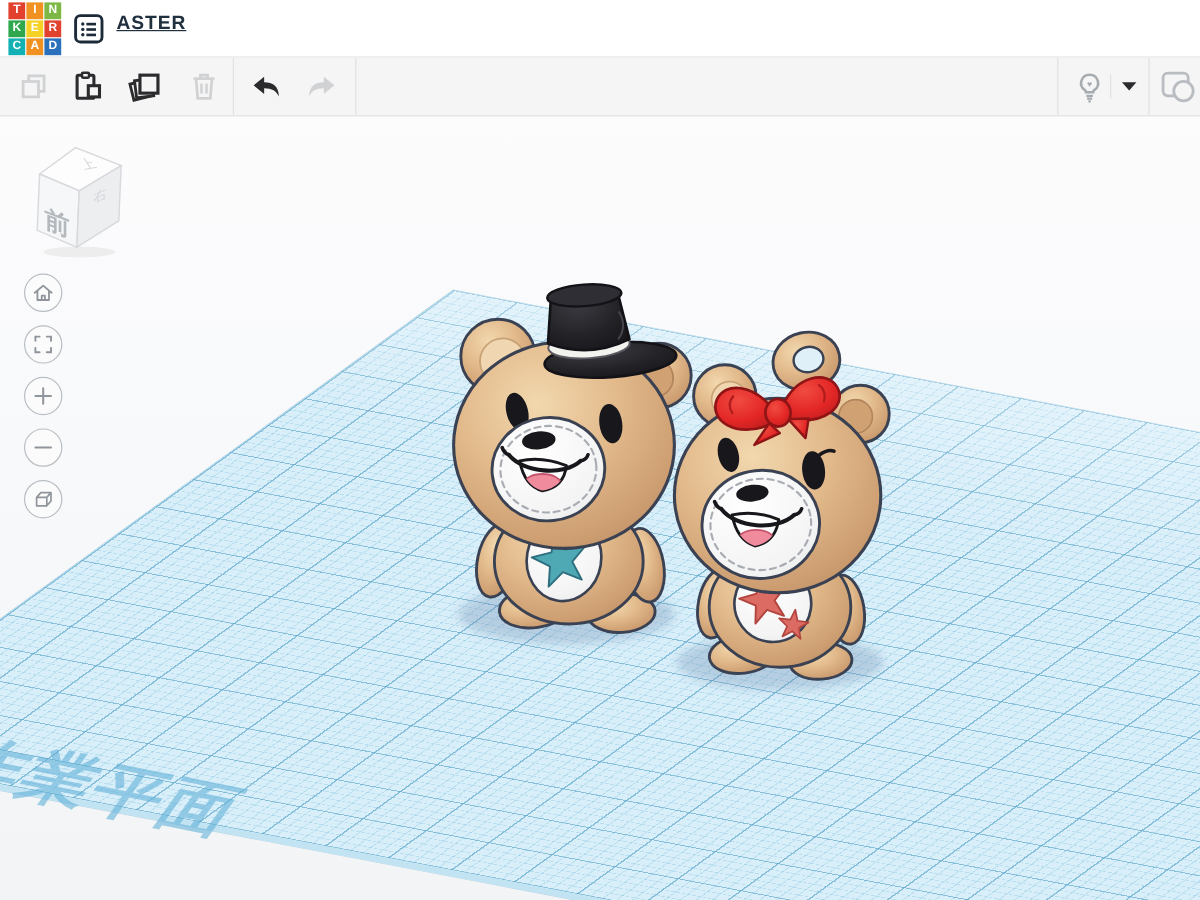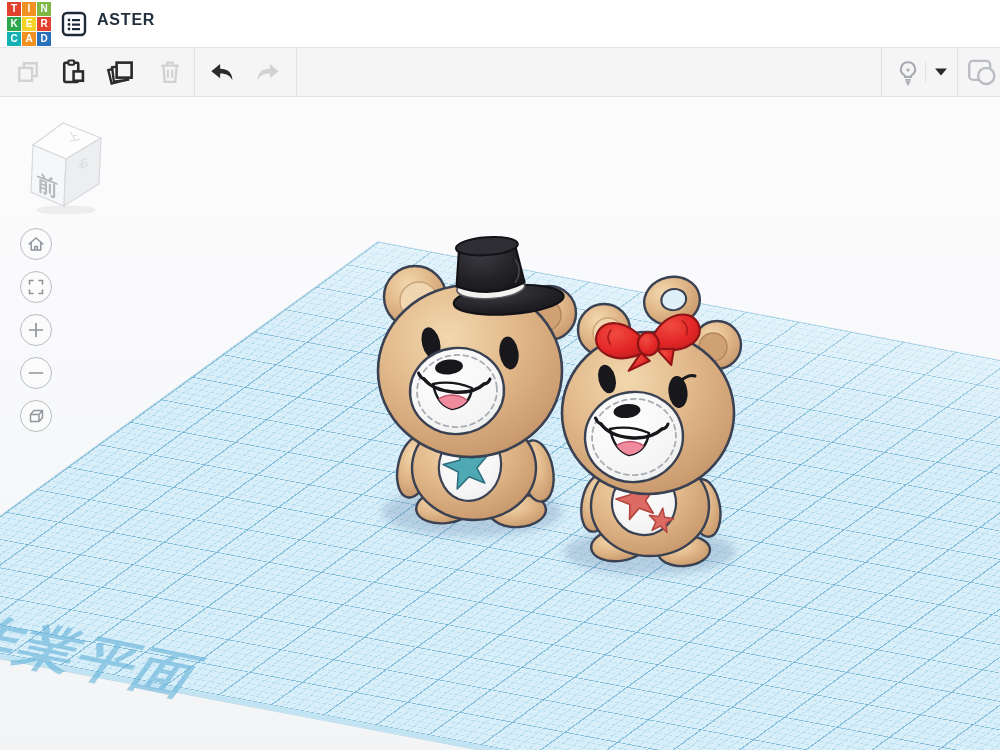--- a/index.html
+++ b/index.html
@@ -7,21 +7,21 @@
   *{box-sizing:border-box;}
 
   
   .topbar{position:relative;height:48px;background:#ffffff;border-bottom:1px solid #e4e5e7;z-index:30;}
   .logo{position:absolute;left:7px;top:2px;width:47px;height:45px;
     display:grid;grid-template-columns:repeat(3,14px);grid-template-rows:repeat(3,14px);gap:1px;}
   .logo-cell{display:flex;align-items:center;justify-content:center;
     color:#fff;font-size:10px;font-weight:bold;line-height:1;}
   .menu-btn{position:absolute;left:61px;top:11px;width:26px;height:26px;background:transparent;border:0;padding:0;cursor:pointer;}
   .doc-title{position:absolute;left:97px;top:0;height:40px;display:flex;align-items:center;
-    font-size:16px;font-weight:bold;letter-spacing:0.8px;color:#20303f;}
+    font-size:16px;font-weight:bold;letter-spacing:0.8px;color:#20303f;text-decoration:underline;}
 
   
   .toolbar{position:relative;height:49px;background:#f5f5f6;border-bottom:1px solid #e2e3e5;z-index:29;}
   .tb-btn{position:absolute;top:5px;width:40px;height:38px;display:flex;align-items:center;justify-content:center;
     background:transparent;border:0;padding:0;cursor:pointer;}
   .tb-sep{position:absolute;top:0;width:1px;height:48px;background:#e0e1e3;}
   .tb-sep.short{top:14px;height:20px;}
 
   
   .canvas{position:relative;width:1000px;height:653px;overflow:hidden;

